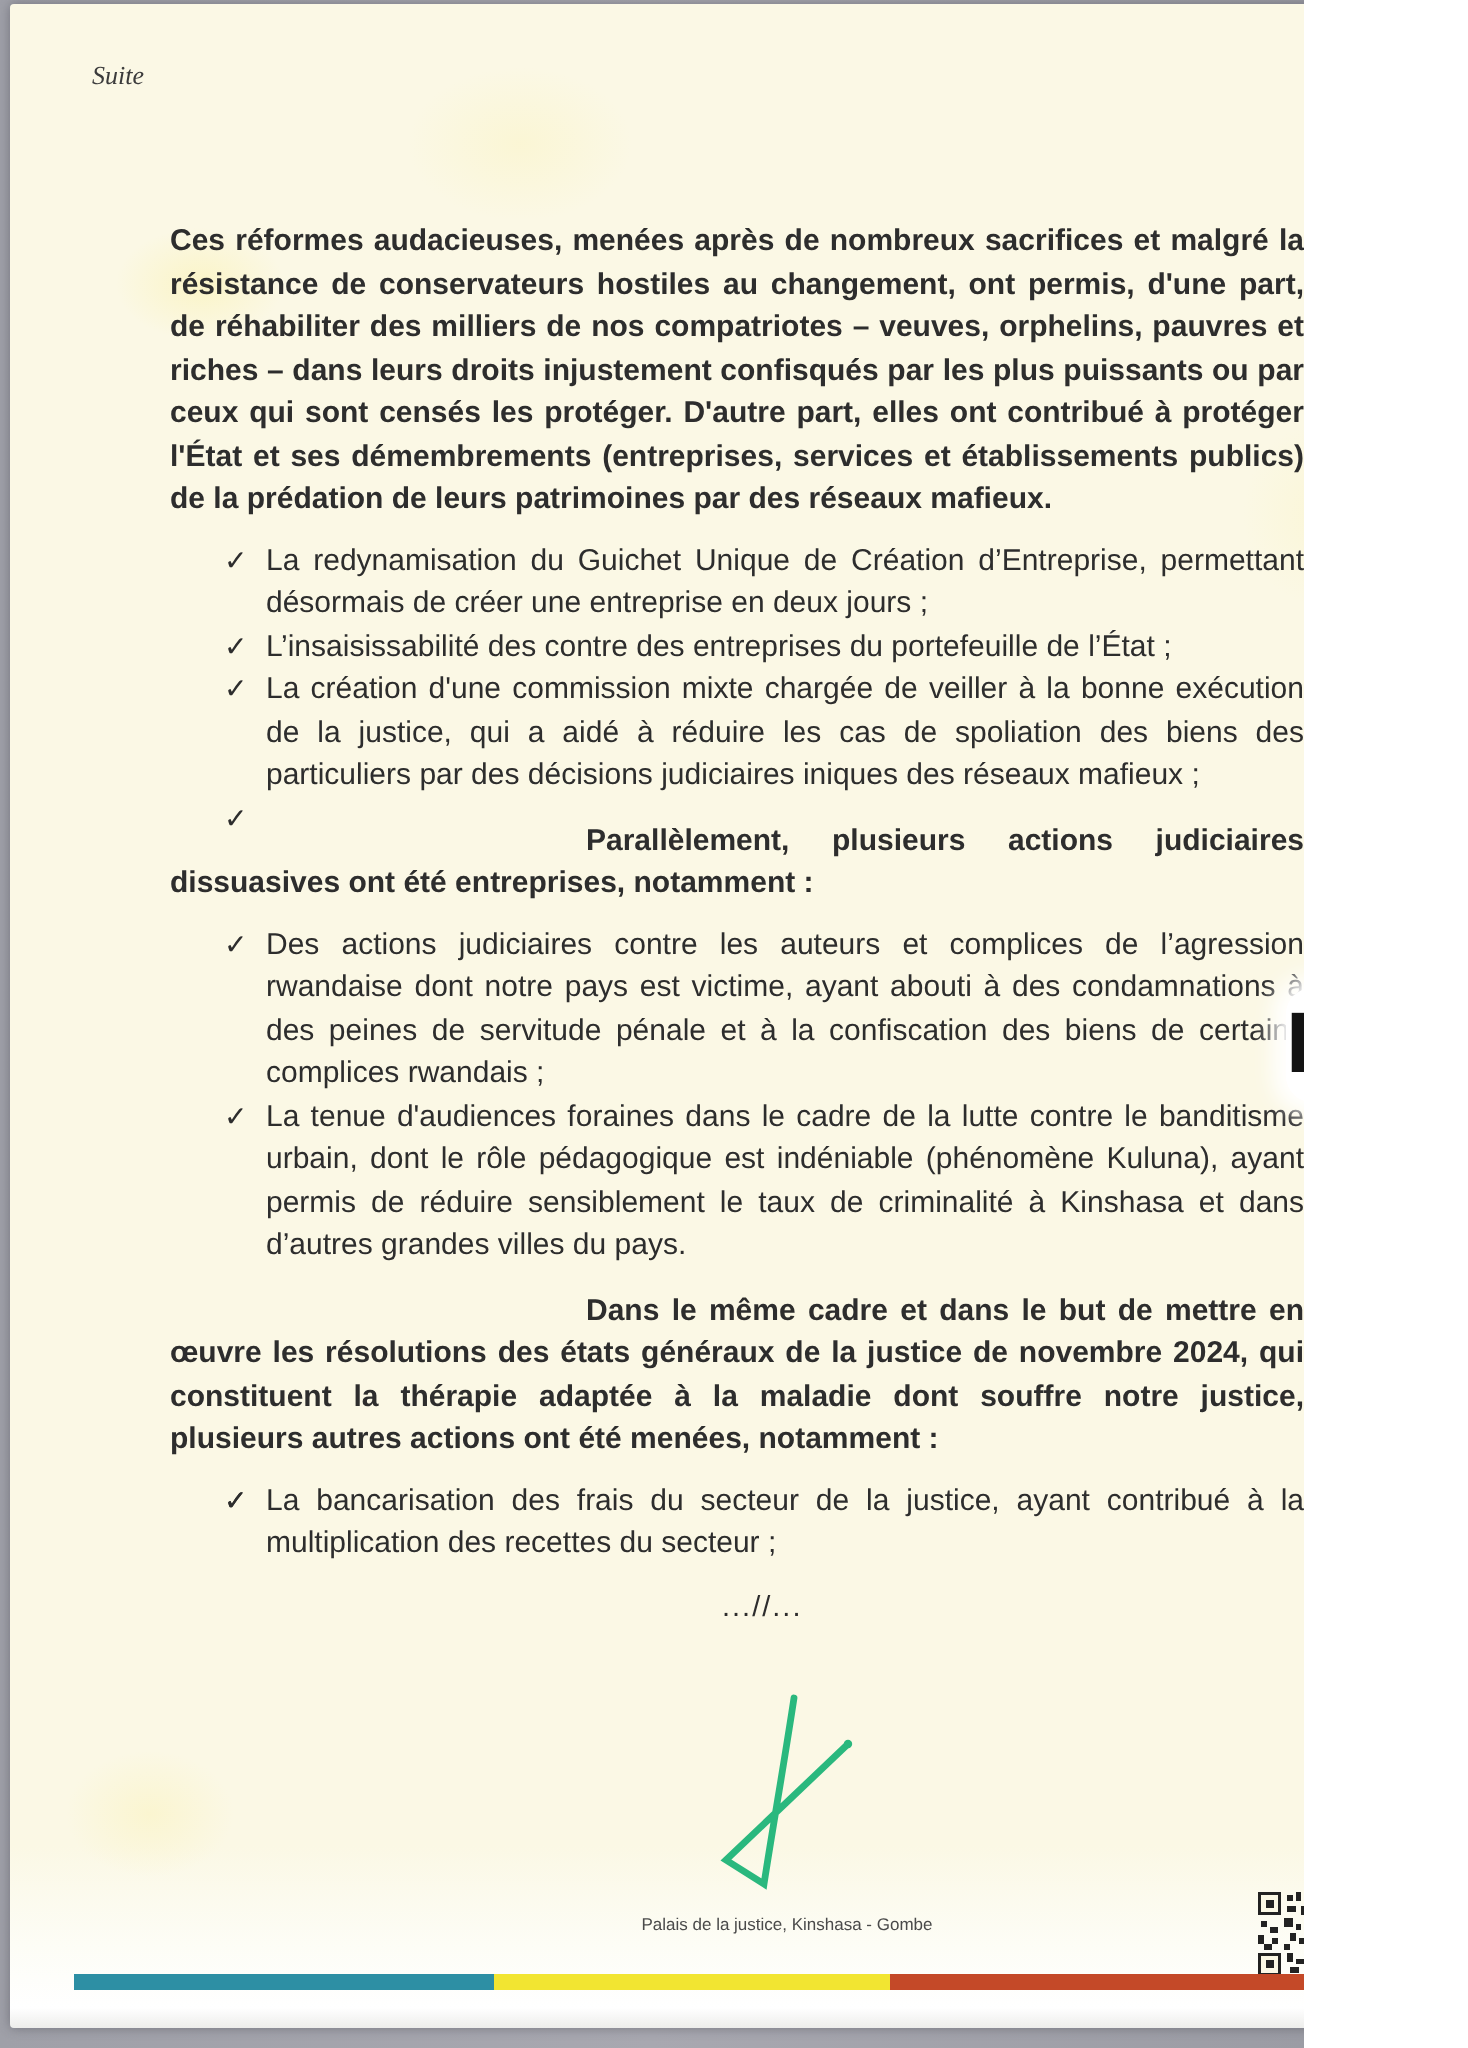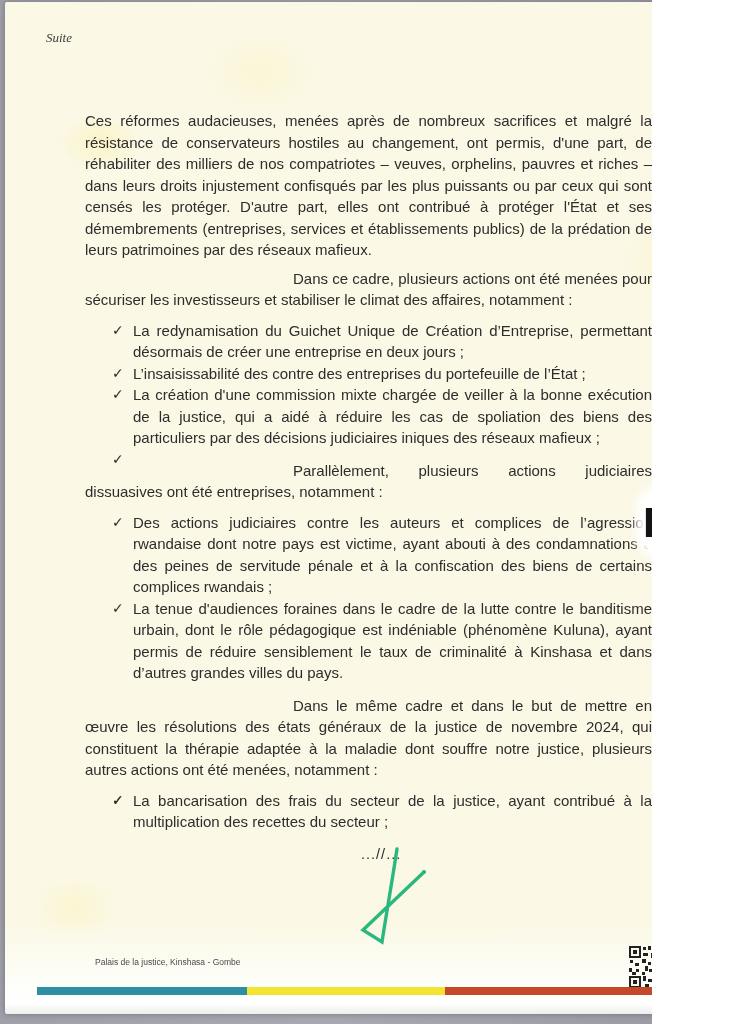--- a/index.html
+++ b/index.html
@@ -24,21 +24,21 @@
   .suite{
     position:absolute;left:41px;top:28px;
     font-family:"Liberation Serif","DejaVu Serif",serif;
     font-style:italic;font-size:13px;color:#3c3c3c;
   }
   .content{
     position:absolute;left:80px;top:108px;width:567px;
     font-size:15px;line-height:21.5px;color:#2d2d2d;
     text-align:justify;
   }
-  .para{margin:0 0 7px 0;}
+  .para{margin:0 0 7px 0;font-weight:bold;}
   .para.indent{text-indent:208px;}
   ul.checklist{
     list-style:none;margin:9px 0 11px 0;padding:0;
   }
   ul.checklist li{
     position:relative;margin-left:27px;padding-left:21px;
     text-align:justify;
   }
   .check{
     position:absolute;left:0;top:0;font-size:14px;color:#2d2d2d;
@@ -47,21 +47,21 @@
   .stamp{
     position:absolute;left:638px;top:492px;width:82px;height:57px;
     background:#fff;border-radius:13px;
     box-shadow:0 0 10px 7px rgba(255,255,255,.95);
     display:flex;align-items:center;
     font-size:43px;color:#131313;letter-spacing:2px;font-weight:bold;
   }
   .signature{position:absolute;left:332px;top:838px;width:100px;height:118px;}
   .footer{
     position:absolute;left:90px;right:30px;top:954px;
-    color:#4a4a4a;font-size:8.5px;line-height:12px;
+    text-align:center;color:#4a4a4a;font-size:8.5px;line-height:12px;
   }
   .footer .dot{margin:0 6px;color:#333;}
   .qr{position:absolute;left:624px;top:944px;width:42px;height:42px;}
   .flagbar{
     position:absolute;left:32px;top:985px;height:8px;display:flex;
   }
   .flagbar .seg{height:8px;}
   .seg.b{width:210px;}
   .seg.y{width:198px;}
   .seg.r{width:246px;}
@@ -69,21 +69,20 @@
 </head>
 <body>
 
 <div id="page">
   <div id="paper">
 
     <div class="suite">Suite</div>
 
     <div class="content">
       <p class="para">Ces réformes audacieuses, menées après de nombreux sacrifices et malgré la résistance de conservateurs hostiles au changement, ont permis, d'une part, de réhabiliter des milliers de nos compatriotes – veuves, orphelins, pauvres et riches – dans leurs droits injustement confisqués par les plus puissants ou par ceux qui sont censés les protéger. D'autre part, elles ont contribué à protéger l'État et ses démembrements (entreprises, services et établissements publics) de la prédation de leurs patrimoines par des réseaux mafieux.</p>
-      <p class="para indent">Dans ce cadre, plusieurs actions ont été menées pour sécuriser les investisseurs et stabiliser le climat des affaires, notamment :</p>
 
       <ul class="checklist">
         <li><span class="check">✓</span><span>La redynamisation du Guichet Unique de Création d’Entreprise, permettant désormais de créer une entreprise en deux jours ;</span></li>
         <li><span class="check">✓</span><span>L’insaisissabilité des contre des entreprises du portefeuille de l’État ;</span></li>
         <li><span class="check">✓</span><span>La création d'une commission mixte chargée de veiller à la bonne exécution de la justice, qui a aidé à réduire les cas de spoliation des biens des particuliers par des décisions judiciaires iniques des réseaux mafieux ;</span></li>
         <li><span class="check">✓</span></li>
       </ul>
 
       <p class="para indent">Parallèlement, plusieurs actions judiciaires dissuasives ont été entreprises, notamment :</p>
 

